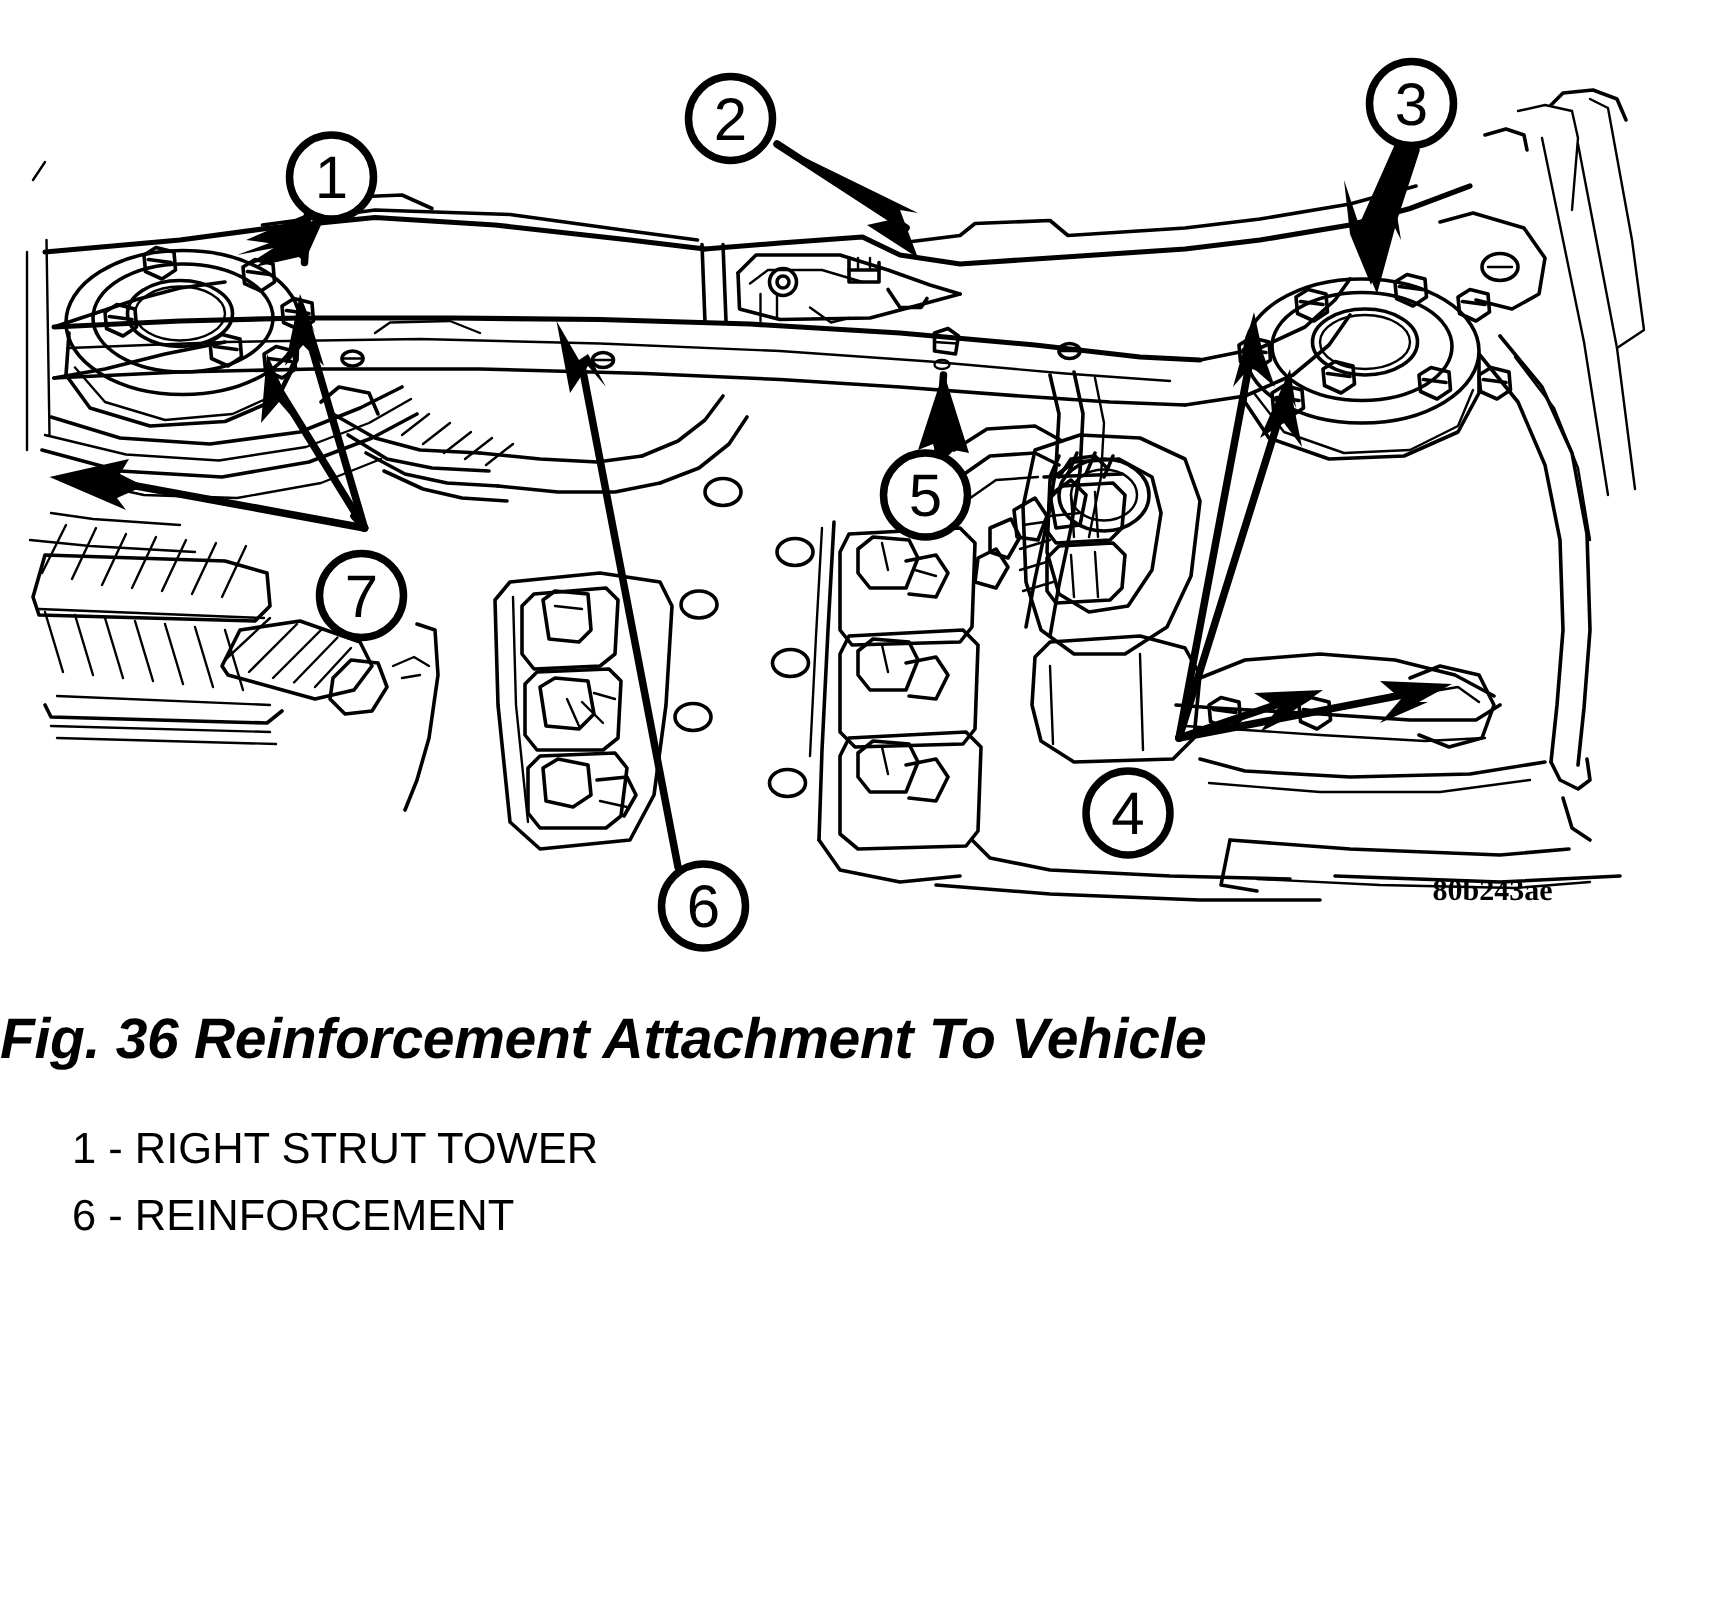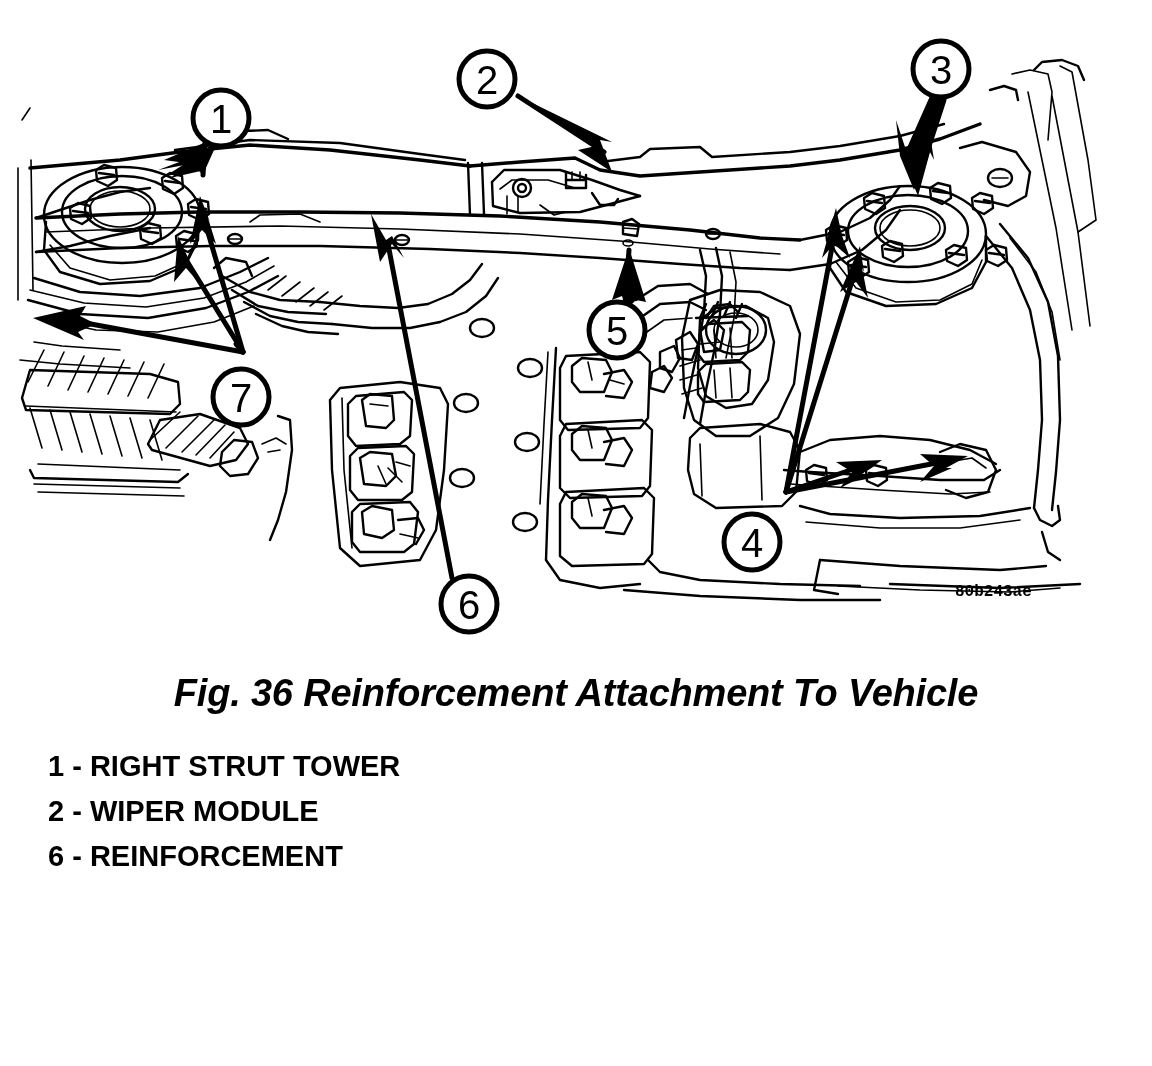--- a/index.html
+++ b/index.html
@@ -19,38 +19,37 @@
   .t4{stroke-width:5;}
   .fillblk{fill:#000;stroke:none;}
   .callout-circle{fill:#fff;stroke:#000;stroke-width:5;}
   .callout-num{
     font-family:"Liberation Sans",sans-serif;
     font-size:40px;font-weight:400;fill:#000;
     text-anchor:middle;dominant-baseline:central;
   }
   #code-label{
     position:absolute;left:955px;top:583px;
-    font-family:Liberation Mono, monospace;
-    font-size:16px;font-weight:700;letter-spacing:0px;
+    font-family:Liberation Serif, serif;
+    font-size:20px;font-weight:700;letter-spacing:0px;
     white-space:nowrap;
   }
   #fig-title{
     position:absolute;left:0;top:672px;width:1152px;
-    text-align:center;
     font-family:"Liberation Sans Narrow","Liberation Sans",sans-serif;
     font-size:38px;font-weight:700;font-style:italic;
     letter-spacing:-0.2px;
     white-space:nowrap;
   }
   #legend{
     position:absolute;left:48px;top:744px;width:700px;
   }
   .legend-row{
     font-family:"Liberation Sans",sans-serif;
-    font-size:29px;font-weight:700;
+    font-size:29px;font-weight:400;
     line-height:45px;
     white-space:nowrap;
   }
 </style>
 </head>
 <body>
 
 <div id="figure-wrap">
 <svg width="1152" height="650" viewBox="0 0 1152 650" xmlns="http://www.w3.org/2000/svg">
 
@@ -408,15 +407,14 @@
 
 </svg>
 </div>
 
 <div id="code-label">80b243ae</div>
 
 <div id="fig-title">Fig. 36 Reinforcement Attachment To Vehicle</div>
 
 <div id="legend">
   <div class="legend-row">1 - RIGHT STRUT TOWER</div>
-  <div class="legend-row">2 - WIPER MODULE</div>
   <div class="legend-row">6 - REINFORCEMENT</div>
 </div>
 
 </body></html>

